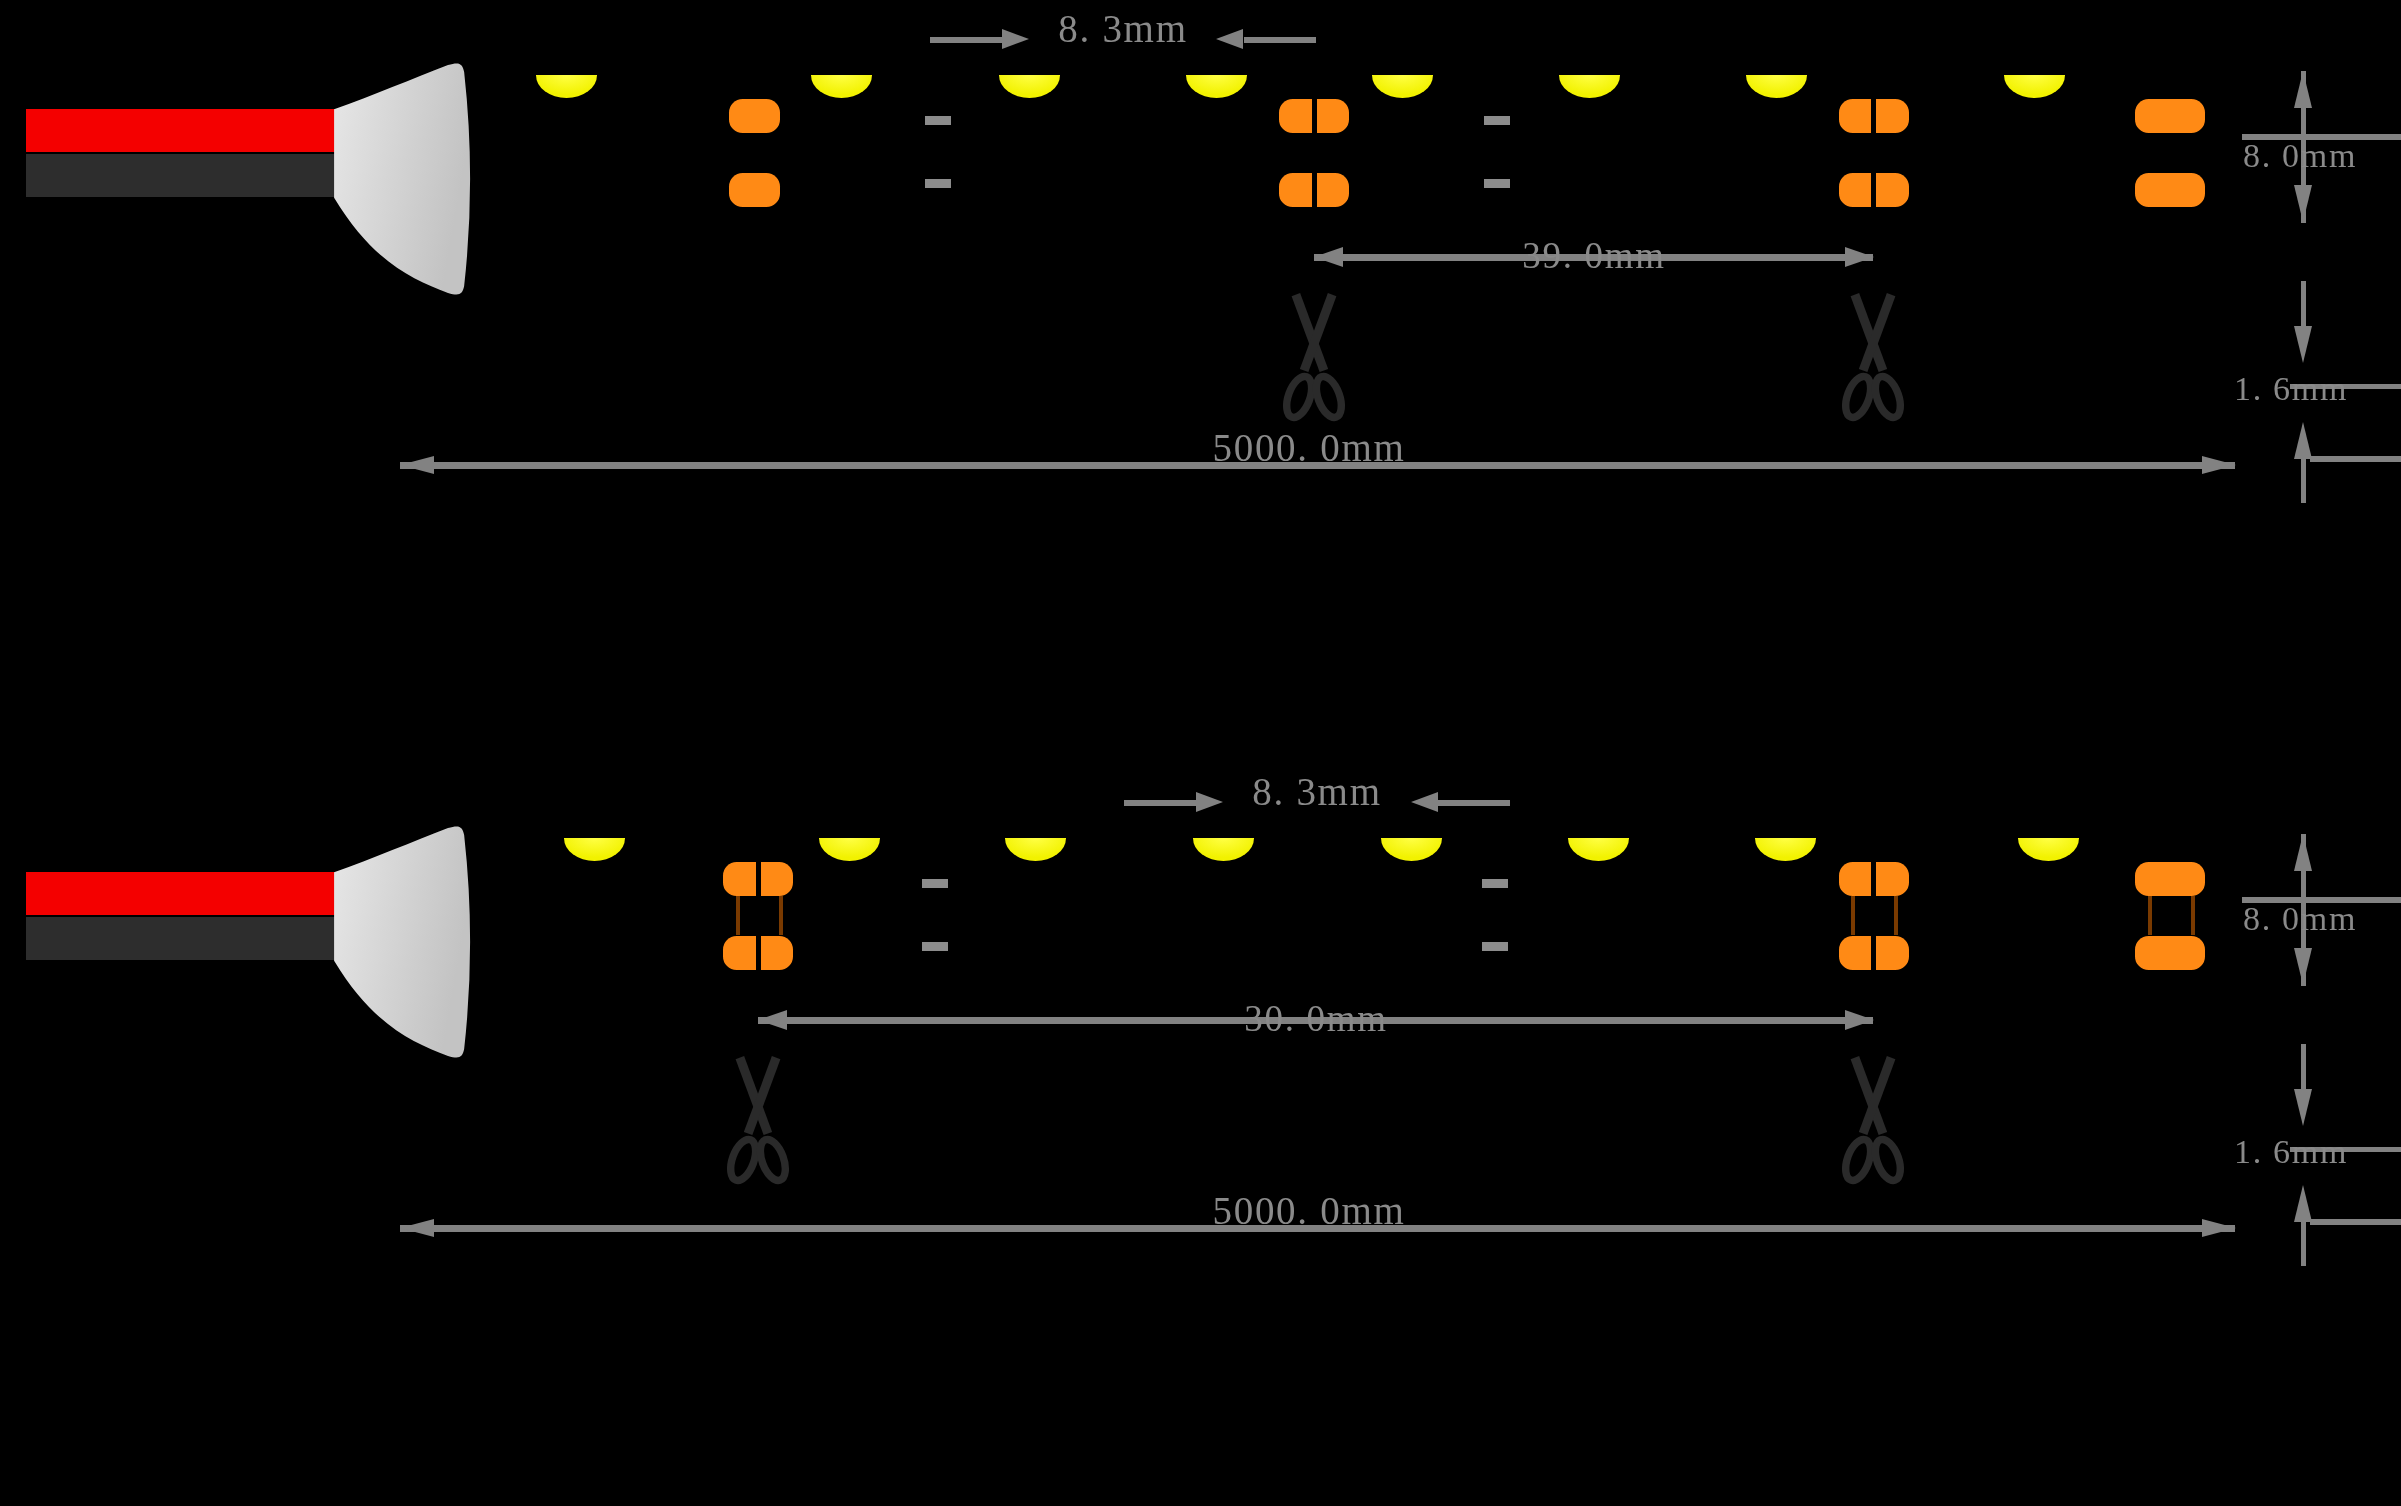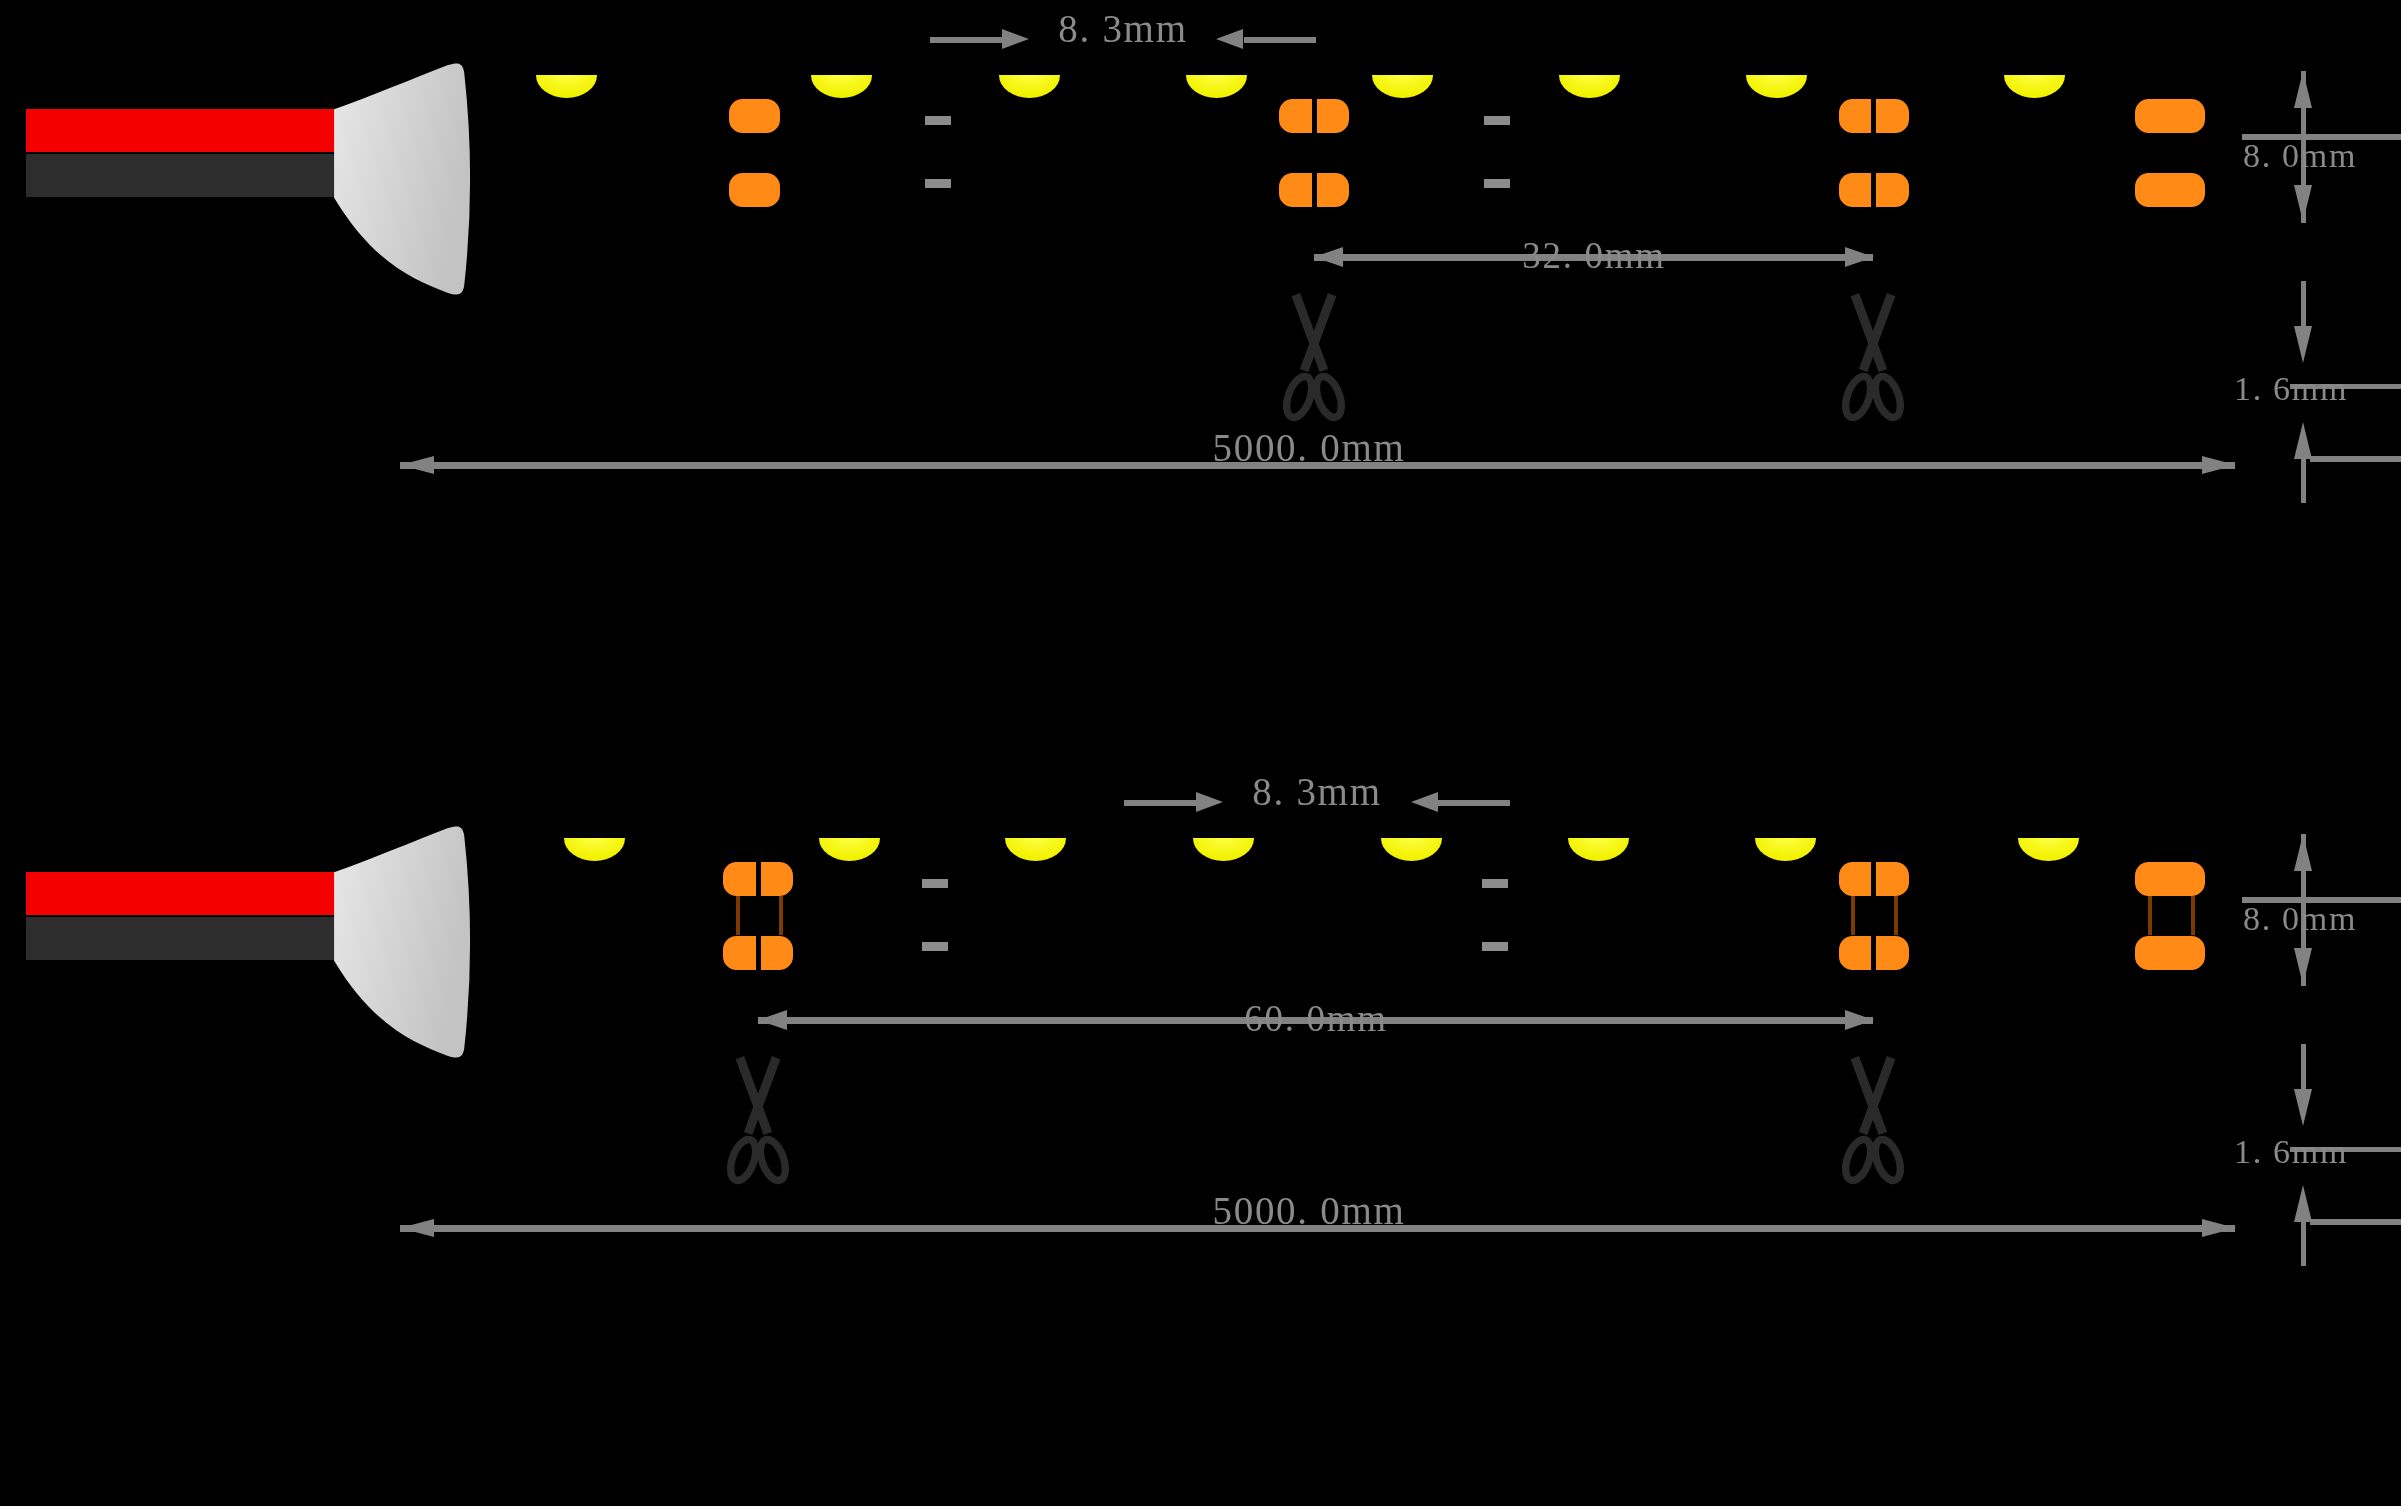--- a/index.html
+++ b/index.html
@@ -92,21 +92,21 @@
         <div class="dim-line abs" style="left: 930px; top: 37px; width: 72px; height: 6px; background: rgb(130, 130, 130);"></div>
         <div class="arrow" style="left: 1002px; top: 29px; border-top: 10.2px solid transparent; border-bottom: 10.2px solid transparent; border-left: 27px solid rgb(130, 130, 130);"></div>
         <div class="dim-line abs" style="left: 1244px; top: 37px; width: 72px; height: 6px; background: rgb(130, 130, 130);"></div>
         <div class="arrow" style="left: 1216px; top: 29px; border-top: 10.2px solid transparent; border-bottom: 10.2px solid transparent; border-right: 27px solid rgb(130, 130, 130);"></div>
         <div class="dim-text" style="top: 9.4px; font-size: 39px; left: 1123px; transform: translateX(-50%);">8. 3mm</div>
       </div>
       <div class="abs" style="left: 0px; top: 0px;">
         <div class="dim-line abs" style="left: 1314px; top: 254px; width: 559px; height: 6.8px; background: rgb(130, 130, 130);"></div>
         <div class="arrow" style="left: 1314px; top: 247px; border-top: 10.2px solid transparent; border-bottom: 10.2px solid transparent; border-right: 29px solid rgb(130, 130, 130);"></div>
         <div class="arrow" style="left: 1845px; top: 247px; border-top: 10.2px solid transparent; border-bottom: 10.2px solid transparent; border-left: 29px solid rgb(130, 130, 130);"></div>
-        <div class="dim-text" style="top: 237px; font-size: 37px; left: 1594px; transform: translateX(-50%);">32. 0mm</div>
+        <div class="dim-text" style="top: 237px; font-size: 37px; left: 1594px; transform: translateX(-50%);">39. 0mm</div>
       </div>
       <div class="abs" style="left: 0px; top: 0px;">
         <div class="dim-line abs" style="left: 400px; top: 462px; width: 1835px; height: 6.8px; background: rgb(130, 130, 130);"></div>
         <div class="arrow" style="left: 400px; top: 456px; border-top: 9.4px solid transparent; border-bottom: 9.4px solid transparent; border-right: 34px solid rgb(130, 130, 130);"></div>
         <div class="arrow" style="left: 2202px; top: 456px; border-top: 9.4px solid transparent; border-bottom: 9.4px solid transparent; border-left: 34px solid rgb(130, 130, 130);"></div>
         <div class="dim-text" style="top: 428px; font-size: 39px; left: 1309px; transform: translateX(-50%);">5000. 0mm</div>
       </div>
       <div class="abs" style="left: 0px; top: 0px;">
         <div class="dim-line abs" style="left: 2301px; top: 71px; width: 5.1px; height: 152px; background: rgb(130, 130, 130);"></div>
         <div class="arrow" style="left: 2294px; border-left: 9.4px solid transparent; border-right: 9.4px solid transparent; top: 71px; border-bottom: 37px solid rgb(130, 130, 130);"></div>
@@ -184,21 +184,21 @@
         <div class="dim-line abs" style="left: 1124px; top: 37px; width: 72px; height: 6px; background: rgb(130, 130, 130);"></div>
         <div class="arrow" style="left: 1196px; top: 29px; border-top: 10.2px solid transparent; border-bottom: 10.2px solid transparent; border-left: 27px solid rgb(130, 130, 130);"></div>
         <div class="dim-line abs" style="left: 1438px; top: 37px; width: 72px; height: 6px; background: rgb(130, 130, 130);"></div>
         <div class="arrow" style="left: 1411px; top: 29px; border-top: 10.2px solid transparent; border-bottom: 10.2px solid transparent; border-right: 27px solid rgb(130, 130, 130);"></div>
         <div class="dim-text" style="top: 9.4px; font-size: 39px; left: 1317px; transform: translateX(-50%);">8. 3mm</div>
       </div>
       <div class="abs" style="left: 0px; top: 0px;">
         <div class="dim-line abs" style="left: 758px; top: 254px; width: 1115px; height: 6.8px; background: rgb(130, 130, 130);"></div>
         <div class="arrow" style="left: 758px; top: 247px; border-top: 10.2px solid transparent; border-bottom: 10.2px solid transparent; border-right: 29px solid rgb(130, 130, 130);"></div>
         <div class="arrow" style="left: 1845px; top: 247px; border-top: 10.2px solid transparent; border-bottom: 10.2px solid transparent; border-left: 29px solid rgb(130, 130, 130);"></div>
-        <div class="dim-text" style="top: 237px; font-size: 37px; left: 1316px; transform: translateX(-50%);">60. 0mm</div>
+        <div class="dim-text" style="top: 237px; font-size: 37px; left: 1316px; transform: translateX(-50%);">30. 0mm</div>
       </div>
       <div class="abs" style="left: 0px; top: 0px;">
         <div class="dim-line abs" style="left: 400px; top: 462px; width: 1835px; height: 6.8px; background: rgb(130, 130, 130);"></div>
         <div class="arrow" style="left: 400px; top: 456px; border-top: 9.4px solid transparent; border-bottom: 9.4px solid transparent; border-right: 34px solid rgb(130, 130, 130);"></div>
         <div class="arrow" style="left: 2202px; top: 456px; border-top: 9.4px solid transparent; border-bottom: 9.4px solid transparent; border-left: 34px solid rgb(130, 130, 130);"></div>
         <div class="dim-text" style="top: 428px; font-size: 39px; left: 1309px; transform: translateX(-50%);">5000. 0mm</div>
       </div>
       <div class="abs" style="left: 0px; top: 0px;">
         <div class="dim-line abs" style="left: 2301px; top: 71px; width: 5.1px; height: 152px; background: rgb(130, 130, 130);"></div>
         <div class="arrow" style="left: 2294px; border-left: 9.4px solid transparent; border-right: 9.4px solid transparent; top: 71px; border-bottom: 37px solid rgb(130, 130, 130);"></div>

